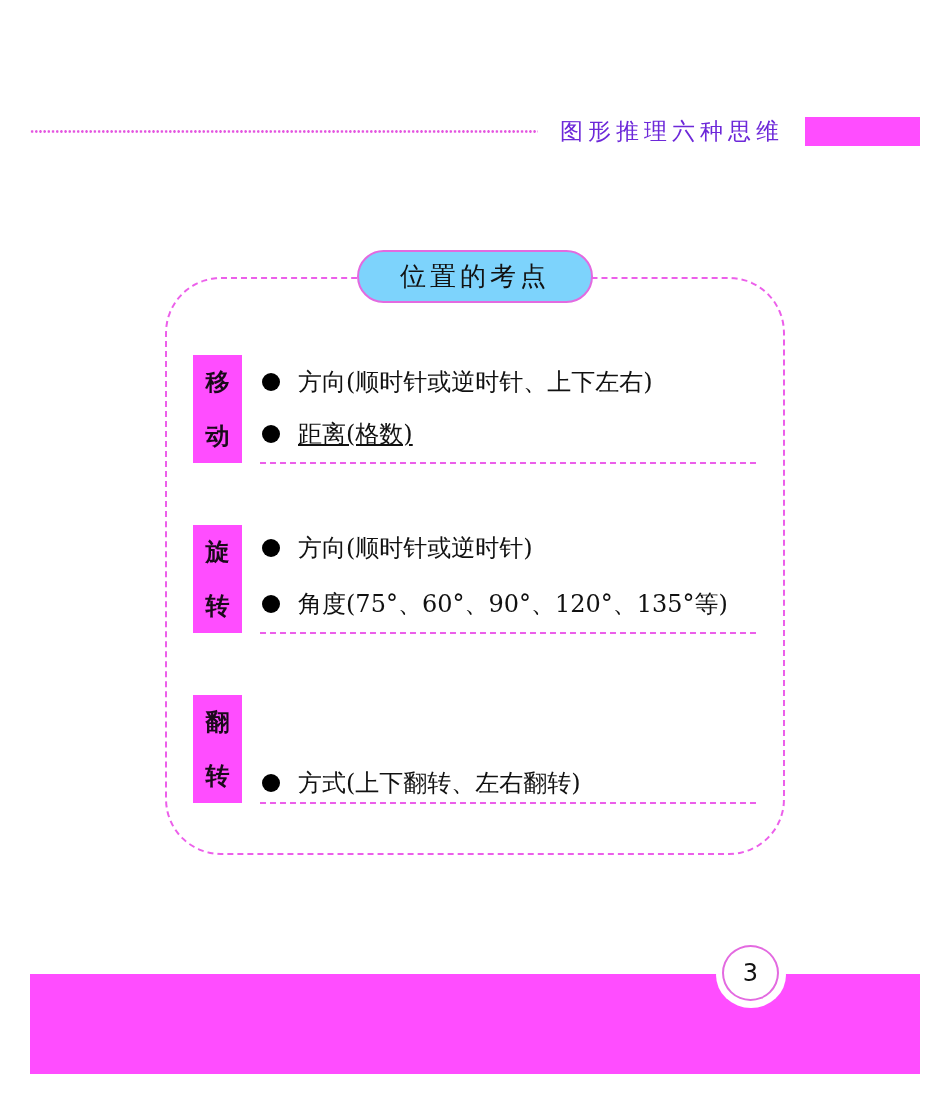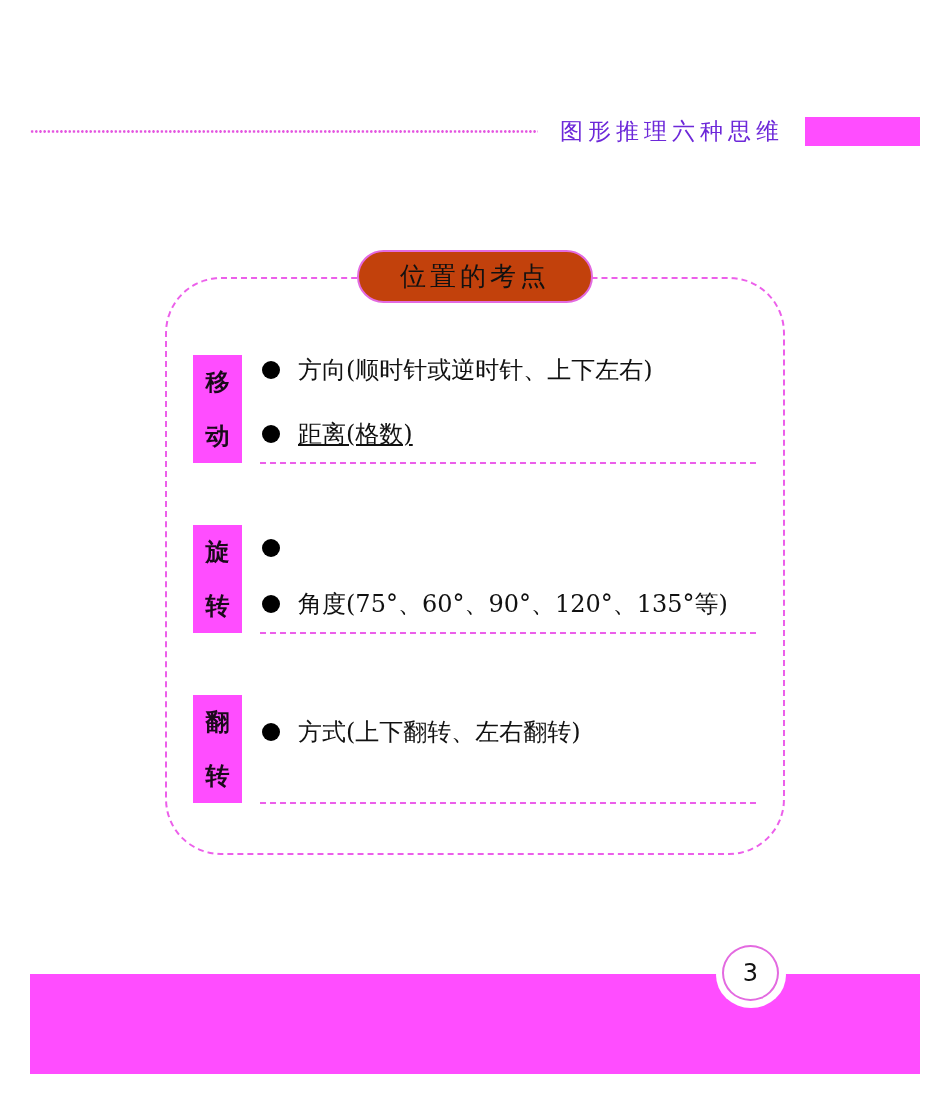--- a/index.html
+++ b/index.html
@@ -24,21 +24,21 @@
     background: #ff4dff;
   }
   .outer-box {
     position: absolute; left: 165px; top: 277px; width: 620px; height: 578px;
     box-sizing: border-box;
     border: 2px dashed #ec5fea; border-radius: 56px;
   }
   .title-pill {
     position: absolute; left: 357px; top: 250px; width: 236px; height: 53px;
     box-sizing: border-box; border: 2px solid #e36ae0; border-radius: 27px;
-    background: #c2410c;
+    background: #7dd3fc;
     font-family: "DejaVu Sans", "Liberation Sans", sans-serif;
     font-size: 26px; letter-spacing: 4px; text-align: center; line-height: 49px;
     color: #111;
   }
   .label-box {
     position: absolute; left: 193px; width: 49px; background: #ff4dff;
     display: flex; flex-direction: column; justify-content: space-around; align-items: center;
     font-family: "DejaVu Sans", "Liberation Sans", sans-serif;
     font-size: 24px; font-weight: bold; color: #1a0a1a;
   }
@@ -78,48 +78,49 @@
 <div class="header-title">图形推理六种思维</div>
 <div class="header-block"></div>
 
 <div class="outer-box"></div>
 <div class="title-pill">位置的考点</div>
 
 <div class="label-box" style="top:355px;height:108px;">
   <span>移</span>
   <span>动</span>
 </div>
-<div class="item" style="top:352px;justify-content:space-between;">
+<div class="item" style="top:364px;justify-content:space-between;">
   <span class="bullet"></span>
   <span>方向(顺时针或逆时针、上下左右)</span>
 </div>
 <div class="item" style="top:416px;text-decoration:underline;">
   <span class="bullet"></span>
   <span>距离(格数)</span>
 </div>
 <div class="sep" style="top:462px;"></div>
 
 <div class="label-box" style="top:525px;height:108px;">
   <span>旋</span>
   <span>转</span>
 </div>
 <div class="item" style="top:530px;">
   <span class="bullet"></span>
+  <span>方向(顺时针或逆时针)</span>
 </div>
 <div class="item" style="top:586px;">
   <span class="bullet"></span>
   <span>角度(75°、60°、90°、120°、135°等)</span>
 </div>
 <div class="sep" style="top:632px;"></div>
 
 <div class="label-box" style="top:695px;height:108px;">
   <span>翻</span>
   <span>转</span>
 </div>
-<div class="item" style="top:714px;text-align:center;">
+<div class="item" style="top:765px;text-align:center;">
   <span class="bullet"></span>
   <span>方式(上下翻转、左右翻转)</span>
 </div>
 <div class="sep" style="top:802px;"></div>
 
 <div class="footer-bar"></div>
 <div class="page-halo"></div>
 <div class="page-circle">3</div>
 
 </body></html>

